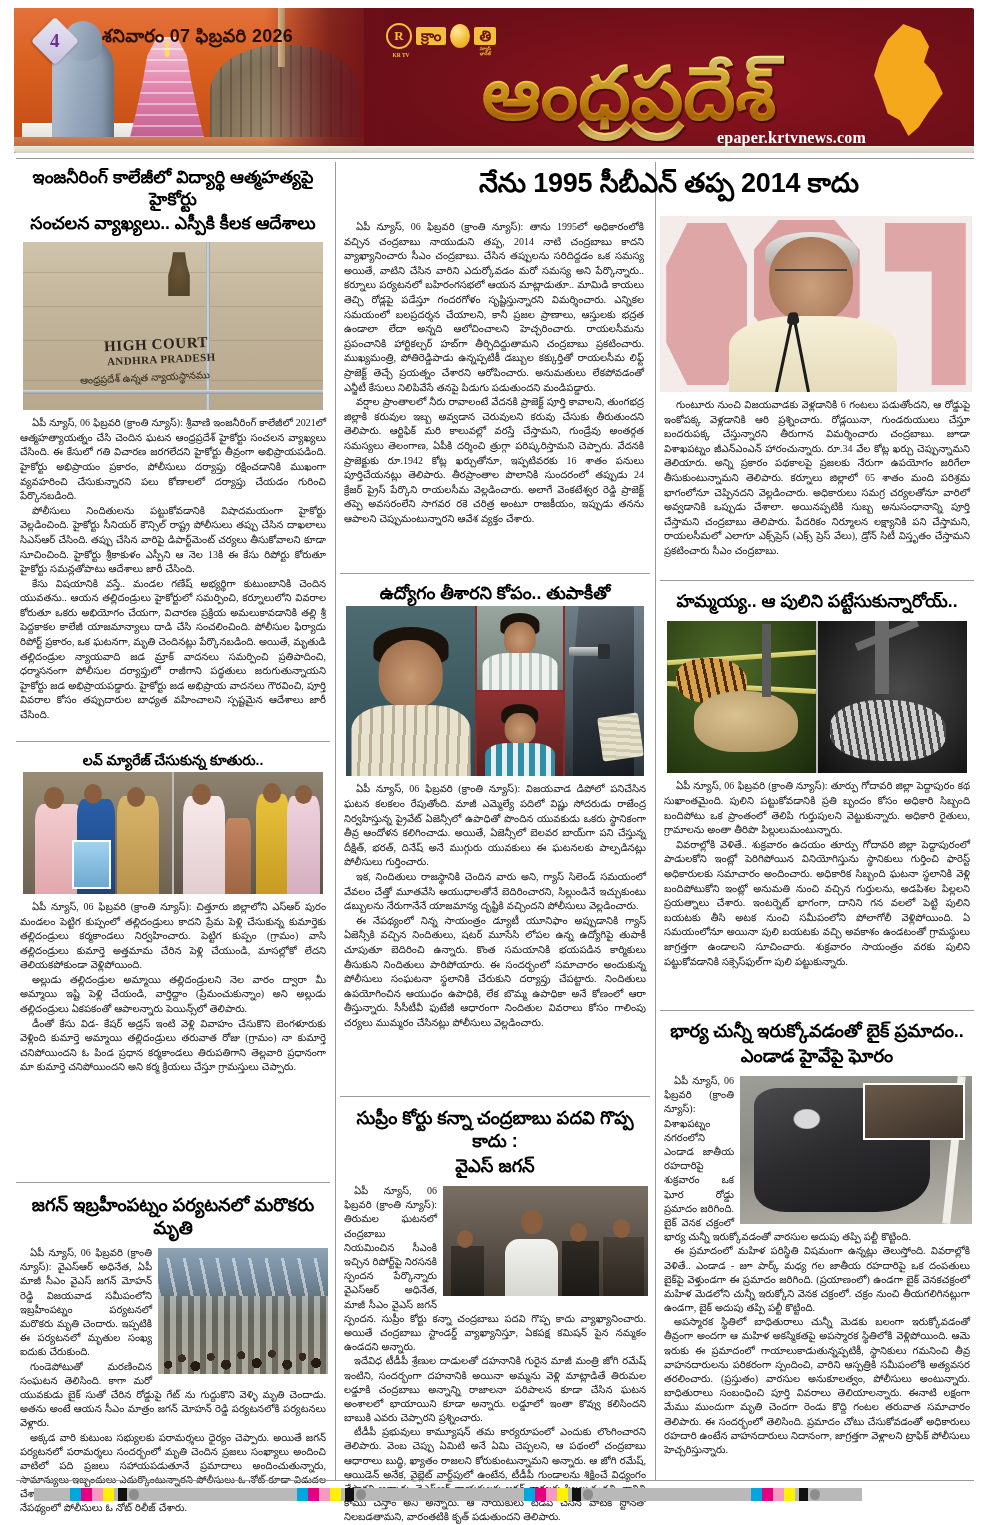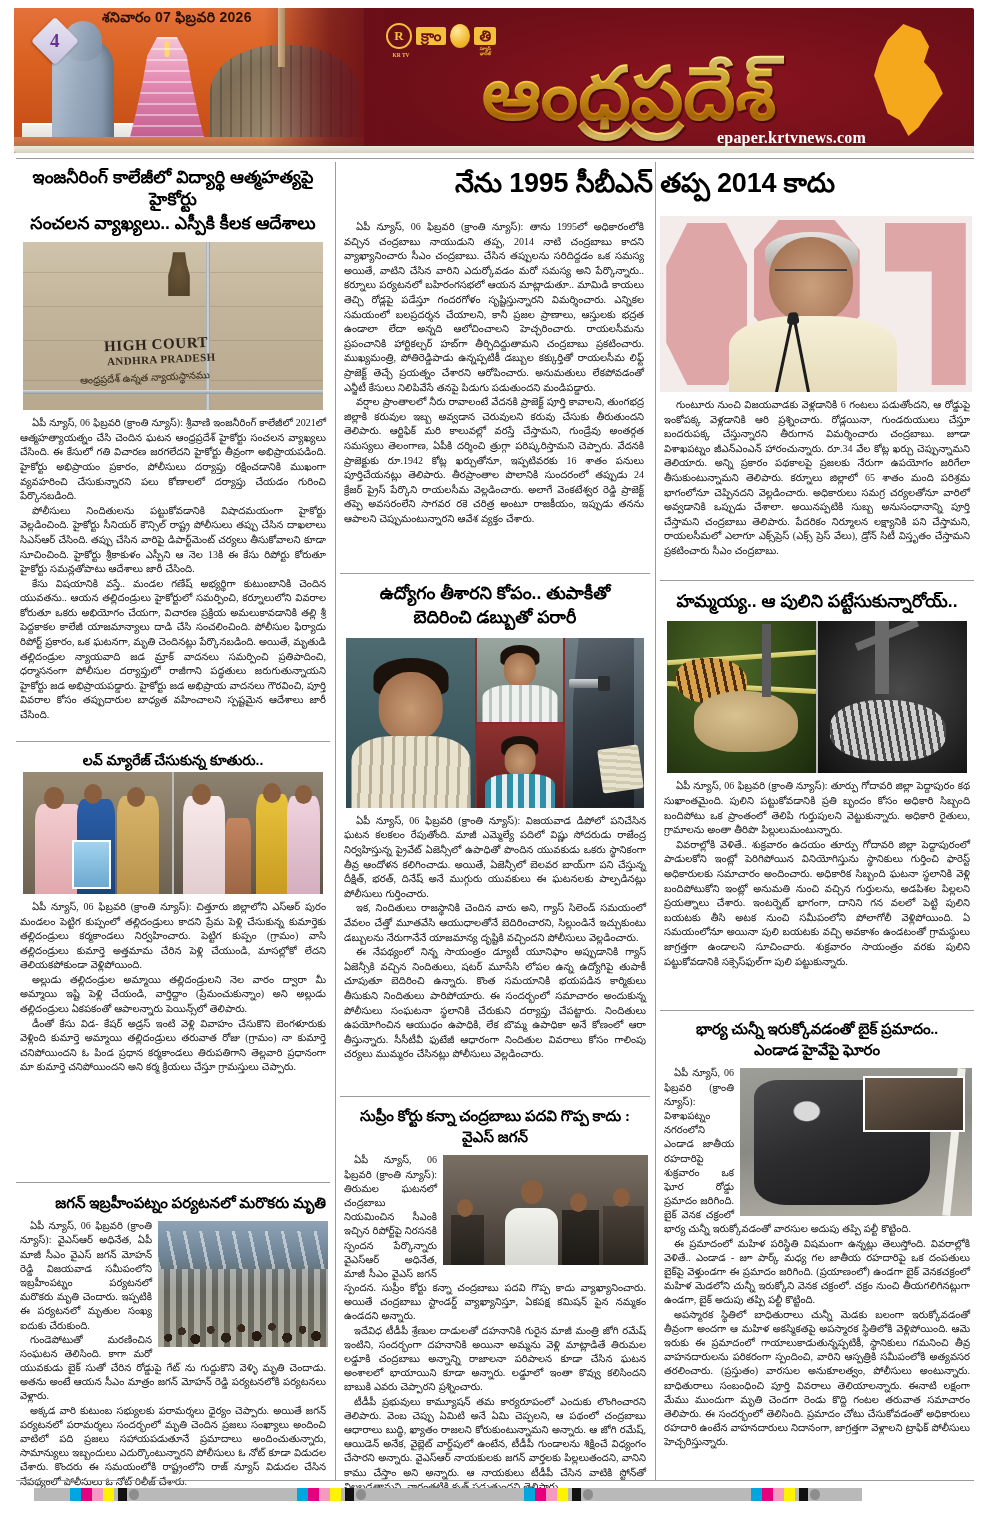--- a/index.html
+++ b/index.html
@@ -98,22 +98,22 @@
     border-radius:4px;
     display:flex; align-items:center; justify-content:center;
     box-shadow: 0 1px 3px rgba(0,0,0,.35);
   }
   .page-diamond span{
     transform: rotate(-45deg);
     font-size:19px; font-weight:bold; color:#6b2f8f;
     font-family:"Liberation Serif", serif;
   }
   .mh-date{
-    position:absolute; left:88px; top:1px;
-    font-size:14px; font-weight:bold; color:#2a1008;
+    position:absolute; left:88px; top:18px;
+    font-size:18px; font-weight:bold; color:#2a1008;
     letter-spacing:.3px;
     white-space:nowrap;
   }
 
   .krt-logo{
     position:absolute; left:372px; top:8px; width:128px; height:40px;
     display:flex; align-items:center; gap:4px;
   }
   .krt-circle{
     width:26px; height:26px; border-radius:50%;
@@ -199,21 +199,21 @@
   .hl {
     font-family:"Liberation Sans", sans-serif;
     font-weight:bold;
     color:#000;
     text-align:center;
     line-height:1.28;
   }
   .hl-xl { font-size:27px; letter-spacing:-.2px; }
   .hl-lg { font-size:14px; }
   .hl-md { font-size:17.5px; }
-  .hl-sm { font-size:15px;font-family:Liberation Serif, serif; }
+  .hl-sm { font-size:18px; }
 
   .body-text {
     font-family:"Liberation Serif", serif;
     font-size:10px;
     line-height:1.46;
     text-align:justify;
     color:#111;
     hyphens:auto;
     word-spacing:.5px;
   }
@@ -567,21 +567,21 @@
       <div class="body-text" style="padding:0 4px;">
         <p style="text-indent:12px;">ఏపీ న్యూస్, 06 ఫిబ్రవరి (క్రాంతి న్యూస్): చిత్తూరు జిల్లాలోని ఎస్ఆర్ పురం మండలం పెట్టిగ కుప్పంలో తల్లిదండ్రులు కాదని ప్రేమ పెళ్లి చేసుకున్న కుమార్తెకు తల్లిదండ్రులు కర్మకాండలు నిర్వహించారు. పెట్టిగ కుప్పం (గ్రామం) వాసి తల్లిదండ్రులు కుమార్తె అత్తమామ చేరిన పెళ్లి చేయుండి, మాసల్లోకో లేదని తెలియకపోకుండా వెళ్లిపోయింది.</p>
         <p style="text-indent:12px;">అల్లుడు తల్లిదండ్రుల అమ్మాయి తల్లిదండ్రులని నెల వారం ద్వారా మీ అమ్మాయి ఇష్టి పెళ్లి చేయండి, వార్తిద్దాం (ప్రేమంచుకున్నాం) అని అల్లుడు తల్లిదండ్రులు ఏకపకంతో ఆపాలన్నారు పెయిన్స్‌లో తెలిపారు.</p>
         <p style="text-indent:12px;">డీంతో కేసు విడ- కేషర్ అడ్రస్ ఇంటి వెళ్లి వివాహం చేసుకొని బెంగళూరుకు వెళ్లింది కుమార్తె అమ్మాయి తల్లిదండ్రులు తరువాత రోజు (గ్రామం) నా కుమార్తె చనిపోయిందని ఓ పిండ ప్రధాన కర్మకాండలు తిరుపతిగాని తెల్లవారి ప్రధానంగా మా కుమార్తె చనిపోయిందని అని కర్మ క్రియలు చేస్తూ గ్రామస్తులు చెప్పారు.</p>
       </div>
     </div>
 
     <div class="rule-h" style="left:0; top:1018px; width:314px;"></div>
 
     <div style="position:absolute; top:1023px; left:0; width:314px;">
-      <div class="hl hl-sm" style="padding:7px 4px 6px;text-align:right;">జగన్ ఇబ్రహీంపట్నం పర్యటనలో మరొకరు మృతి</div>
+      <div class="hl hl-sm" style="padding:7px 4px 6px;">జగన్ ఇబ్రహీంపట్నం పర్యటనలో మరొకరు మృతి</div>
 
       <div class="photo ph-crowd" style="float:right; width:170px; height:126px; margin:2px 2px 4px 6px;">
         <div class="flags"></div>
         <div class="heads"></div>
       </div>
 
       <div class="body-text tight" style="padding:0 4px;">
         <p style="text-indent:10px;">ఏపీ న్యూస్, 06 ఫిబ్రవరి (క్రాంతి న్యూస్): వైఎస్ఆర్ అధినేత, ఏపీ మాజీ సీఎం వైఎస్ జగన్ మోహన్ రెడ్డి విజయవాడ సమీపంలోని ఇబ్రహీంపట్నం పర్యటనలో మరొకరు మృతి చెందారు. ఇప్పటికి ఈ పర్యటనలో మృతుల సంఖ్య ఐదుకు చేరుకుంది.</p>
         <p style="text-indent:10px;">గుండెపోటుతో మరణించిన సంఘటన తెలిసింది. కాగా మరో యువకుడు బైక్ సుతో చేరిన రోడ్డుపై గేట్ ను గుద్దుకొని వెళ్ళి మృతి చెందాడు. అతను అంటే ఆయన సీఎం మాత్రం జగన్ మోహన్ రెడ్డి పర్యటనలోకి పర్యటనలు వెళ్లారు.</p>
         <p style="text-indent:10px;">అక్కడ వారి కుటుంబ సభ్యులకు పరామర్శలు ధైర్యం చెప్పారు. అయితే జగన్ పర్యటనలో పరామర్శలు సందర్భంలో మృతి చెందిన ప్రజలు సంఖ్యాలు అందించి వాటిలో పది ప్రజలు సహాయపడుతూనే ప్రమాదాలు అందించుతున్నారు, సామాన్యులు ఇబ్బందులు ఎదుర్కొంటున్నారని పోలీసులు ఓ నోట్ కూడా విడుదల చేశారు. కొందరు ఈ సమయంలోకి రాష్ట్రంలోని రాజ్ న్యూస్ విడుదల చేసిన నేపథ్యంలో పోలీసులు ఓ నోట్ రిలీజ్ చేశారు.</p>
@@ -595,21 +595,20 @@
       <div class="body-text" style="padding:0 6px 0 4px; margin-top:56px;">
         <p style="text-indent:12px;">ఏపీ న్యూస్, 06 ఫిబ్రవరి (క్రాంతి న్యూస్): తాను 1995లో అధికారంలోకి వచ్చిన చంద్రబాబు నాయుడుని తప్ప, 2014 నాటి చంద్రబాబు కాదని వ్యాఖ్యానించారు సీఎం చంద్రబాబు. చేసిన తప్పులను సరిదిద్దడం ఒక సమస్య అయితే, వాటిని చేసిన వారిని ఎదుర్కోవడం మరో సమస్య అని పేర్కొన్నారు.. కర్నూలు పర్యటనలో బహిరంగసభలో ఆయన మాట్లాడుతూ.. మామిడి కాయలు తెచ్చి రోడ్లపై పడేస్తూ గందరగోళం సృష్టిస్తున్నారని విమర్శించారు. ఎన్నికల సమయంలో బలప్రదర్శన చేయాలని, కానీ ప్రజల ప్రాణాలు, ఆస్తులకు భద్రత ఉండాలా లేదా అన్నది ఆలోచించాలని హెచ్చరించారు. రాయలసీమను ప్రపంచానికి హార్టికల్చర్ హబ్‌గా తీర్చిదిద్దుతామని చంద్రబాబు ప్రకటించారు. ముఖ్యమంత్రి, పోతిరెడ్డిపాడు ఉన్నప్పటికీ డబ్బుల కక్కుర్తితో రాయలసీమ లిఫ్ట్ ప్రాజెక్ట్ తెచ్చే ప్రయత్నం చేశారని ఆరోపించారు. అనుమతులు లేకపోవడంతో ఎన్జీటీ కేసులు నిలిపివేసే తనపై పిడుగు పడుతుందని మండిపడ్డారు.</p>
         <p style="text-indent:12px;">వర్షాల ప్రాంతాలలో నీరు రావాలంటే వేదనకి ప్రాజెక్ట్ పూర్తి కావాలని, తుంగభద్ర జిల్లాకి కరువుల ఇబ్బ అవ్వడాన చెరువులని కరువు చేసుకు తీరుతుందని తెలిపారు. ఆర్టిఫిక్ మరి కాలువల్లో వరస్తే చేస్తామని, గుండ్రేవు అంతర్గత సమస్యలు తెలంగాణ, ఏపీకి దర్శించి త్రుగ్గా పరిష్కరిస్తామని చెప్పారు. వేదనకి ప్రాజెక్టుకు రూ.1942 కోట్ల ఖర్చుతోనూ, ఇప్పటివరకు 16 శాతం పనులు పూర్తిచేయనట్లు తెలిపారు. తీరప్రాంతాల పొలానికి సుందరంలో తప్పుడు 24 క్రేజర్ ప్రైస్ పేర్కొని రాయలసీమ వెల్లడించారు. అలాగే వెంకటేశ్వర రెడ్డి ప్రాజెక్ట్ తప్పె అవసరంలేని సాగవర రకె చరిత్ర అంటూ రాజకీయం, ఇప్పుడు తనను ఆపాలని చెప్పుమంటున్నారని ఆవేశ వ్యక్తం చేశారు.</p>
       </div>
     </div>
 
     <div class="rule-h" style="left:0; top:409px; width:310px;"></div>
 
     <div style="position:absolute; top:412px; left:0; width:310px;">
       <div class="hl hl-md" style="padding:6px 4px 0;">ఉద్యోగం తీశారని కోపం.. తుపాకీతో</div>
-      <div class="hl hl-md" style="padding:2px 4px 7px;">బెదిరించి డబ్బుతో పరారీ</div>
 
       <div class="photo ph-collage" style="width:298px; height:170px; margin:2px auto 6px;">
         <div class="cg-a">
           <div class="hairblk" style="top:12%; width:58%; height:22%;"></div>
           <div class="face" style="top:20%; width:50%; height:40%;"></div>
           <div class="torso" style="width:92%; height:42%; background:repeating-linear-gradient(92deg,#e9e2cf 0 8px,#b9ae96 8px 11px);"></div>
         </div>
         <div class="cg-mid">
           <div class="cg-b">
             <div class="hairblk" style="top:8%; width:46%; height:26%;"></div>
@@ -654,21 +653,21 @@
       </div>
 
       <div class="body-text tight" style="padding:0 4px;">
         <p style="text-indent:10px;">ఏపీ న్యూస్, 06 ఫిబ్రవరి (క్రాంతి న్యూస్): తిరుమల ఘటనలో చంద్రబాబు నియమించిన సీఎంకి ఇచ్చిన రిపోర్ట్‌పై నిరసనకి స్పందన పేర్కొన్నారు వైఎస్ఆర్ అధినేత, మాజీ సీఎం వైఎస్ జగన్ స్పందన. సుప్రీం కోర్టు కన్నా చంద్రబాబు పదవి గొప్ప కాదు వ్యాఖ్యానించారు. అయితే చంద్రబాబు స్టాండర్డ్ వ్యాఖ్యానిస్తూ, ఏకపక్ష కమిషన్ పైన నమ్మకం ఉండదని అన్నారు.</p>
         <p style="text-indent:10px;">ఇదేవిధ టీడీపీ శ్రేణుల దాడులతో దహనానికి గురైన మాజీ మంత్రి జోగి రమేష్ ఇంటిని, సందర్భంగా దహనానికి అయినా అమ్మను వెళ్లి మాట్లాడితే తిరుమల లడ్డూకి చంద్రబాబు అన్నాన్ని రాజాలనా పరిపాలన కూడా చేసిన ఘటన అంశాలలో భాయాయిని కూడా అన్నారు. లడ్డూలో ఇంతా కొవ్వు కలిసిందని బాబుకి ఎవరు చెప్పారని ప్రశ్నించారు.</p>
         <p style="text-indent:10px;">టీడీపీ ప్రభువులు కామ్యూషన్ తమ కార్యరూపంలో ఎందుకు లొంగించారని తెలిపారు. వెంబ చెప్పు ఏమిటి అనే ఏమి చెప్పలని, ఆ పథంలో చంద్రబాబు ఆధారాలు బుద్ధి, ఖ్యాతం రాజలని కోరుకుంటున్నామని అన్నారు. ఆ జోగి రమేష్, ఆయిడెన్ అనేక, వైబ్లెట్ వార్డ్‌పులో ఉంటేన, టీడీపీ గుండాలను శిక్షించే విధ్యంగం చేసారని అన్నారు. వైఎస్ఆర్ నాయకులకు జగన్ వార్తలకు పిల్లలుతందని, వానిని కాము చేస్తాం అని అన్నారు. ఆ నాయకులు టీడీపీ చేసిన వాటికి స్టోన్‌తో నిలబడతామని, వారంతటికి కృత్ పడుతుందని తెలిపారు.</p>
       </div>
     </div>
   </div>
 
-  <div style="position:absolute; left:328px; top:166px; width:634px;">
+  <div style="position:absolute; left:352px; top:166px; width:634px;">
     <div class="hl hl-xl" style="padding:0 0 8px;">నేను 1995 సీబీఎన్ తప్ప 2014 కాదు</div>
   </div>
   <div class="photo ph-cbn" style="position:absolute; left:660px; top:216px; width:312px; height:176px;">
     <div class="bg-l"></div>
     <div class="bg-m"></div>
     <div class="bg-r"></div>
     <div class="hair"></div>
     <div class="head"></div>
     <div class="glasses"></div>
     <div class="shirt"></div>

